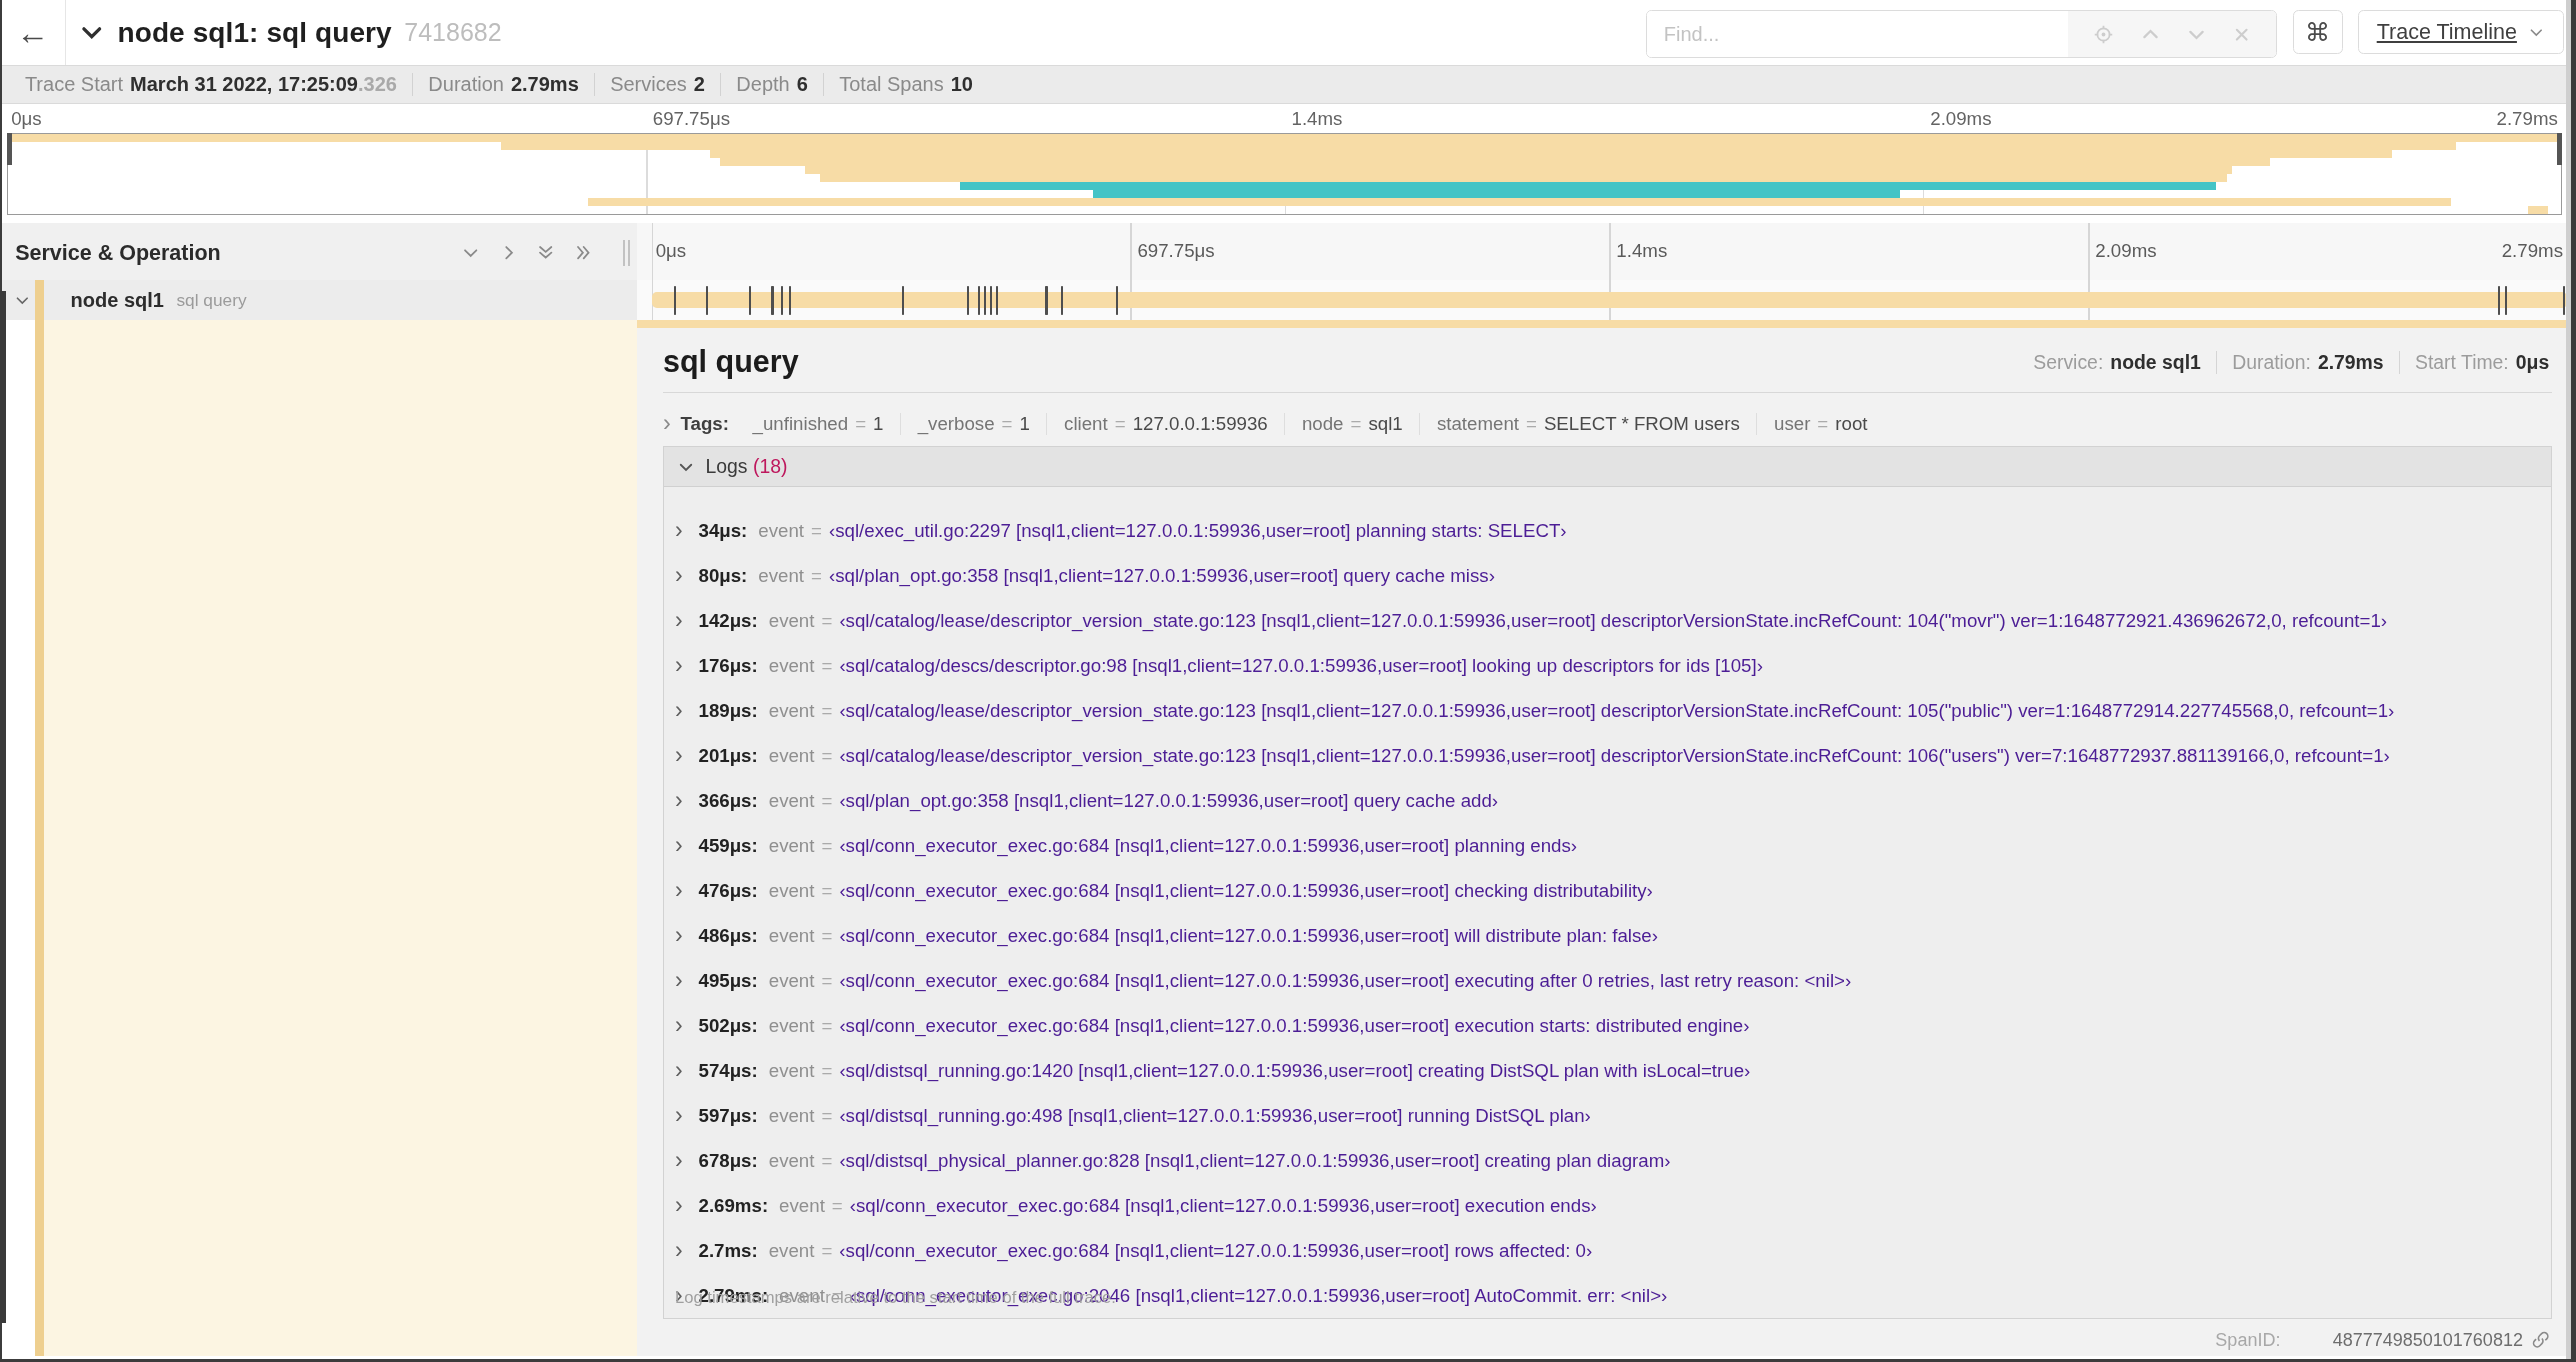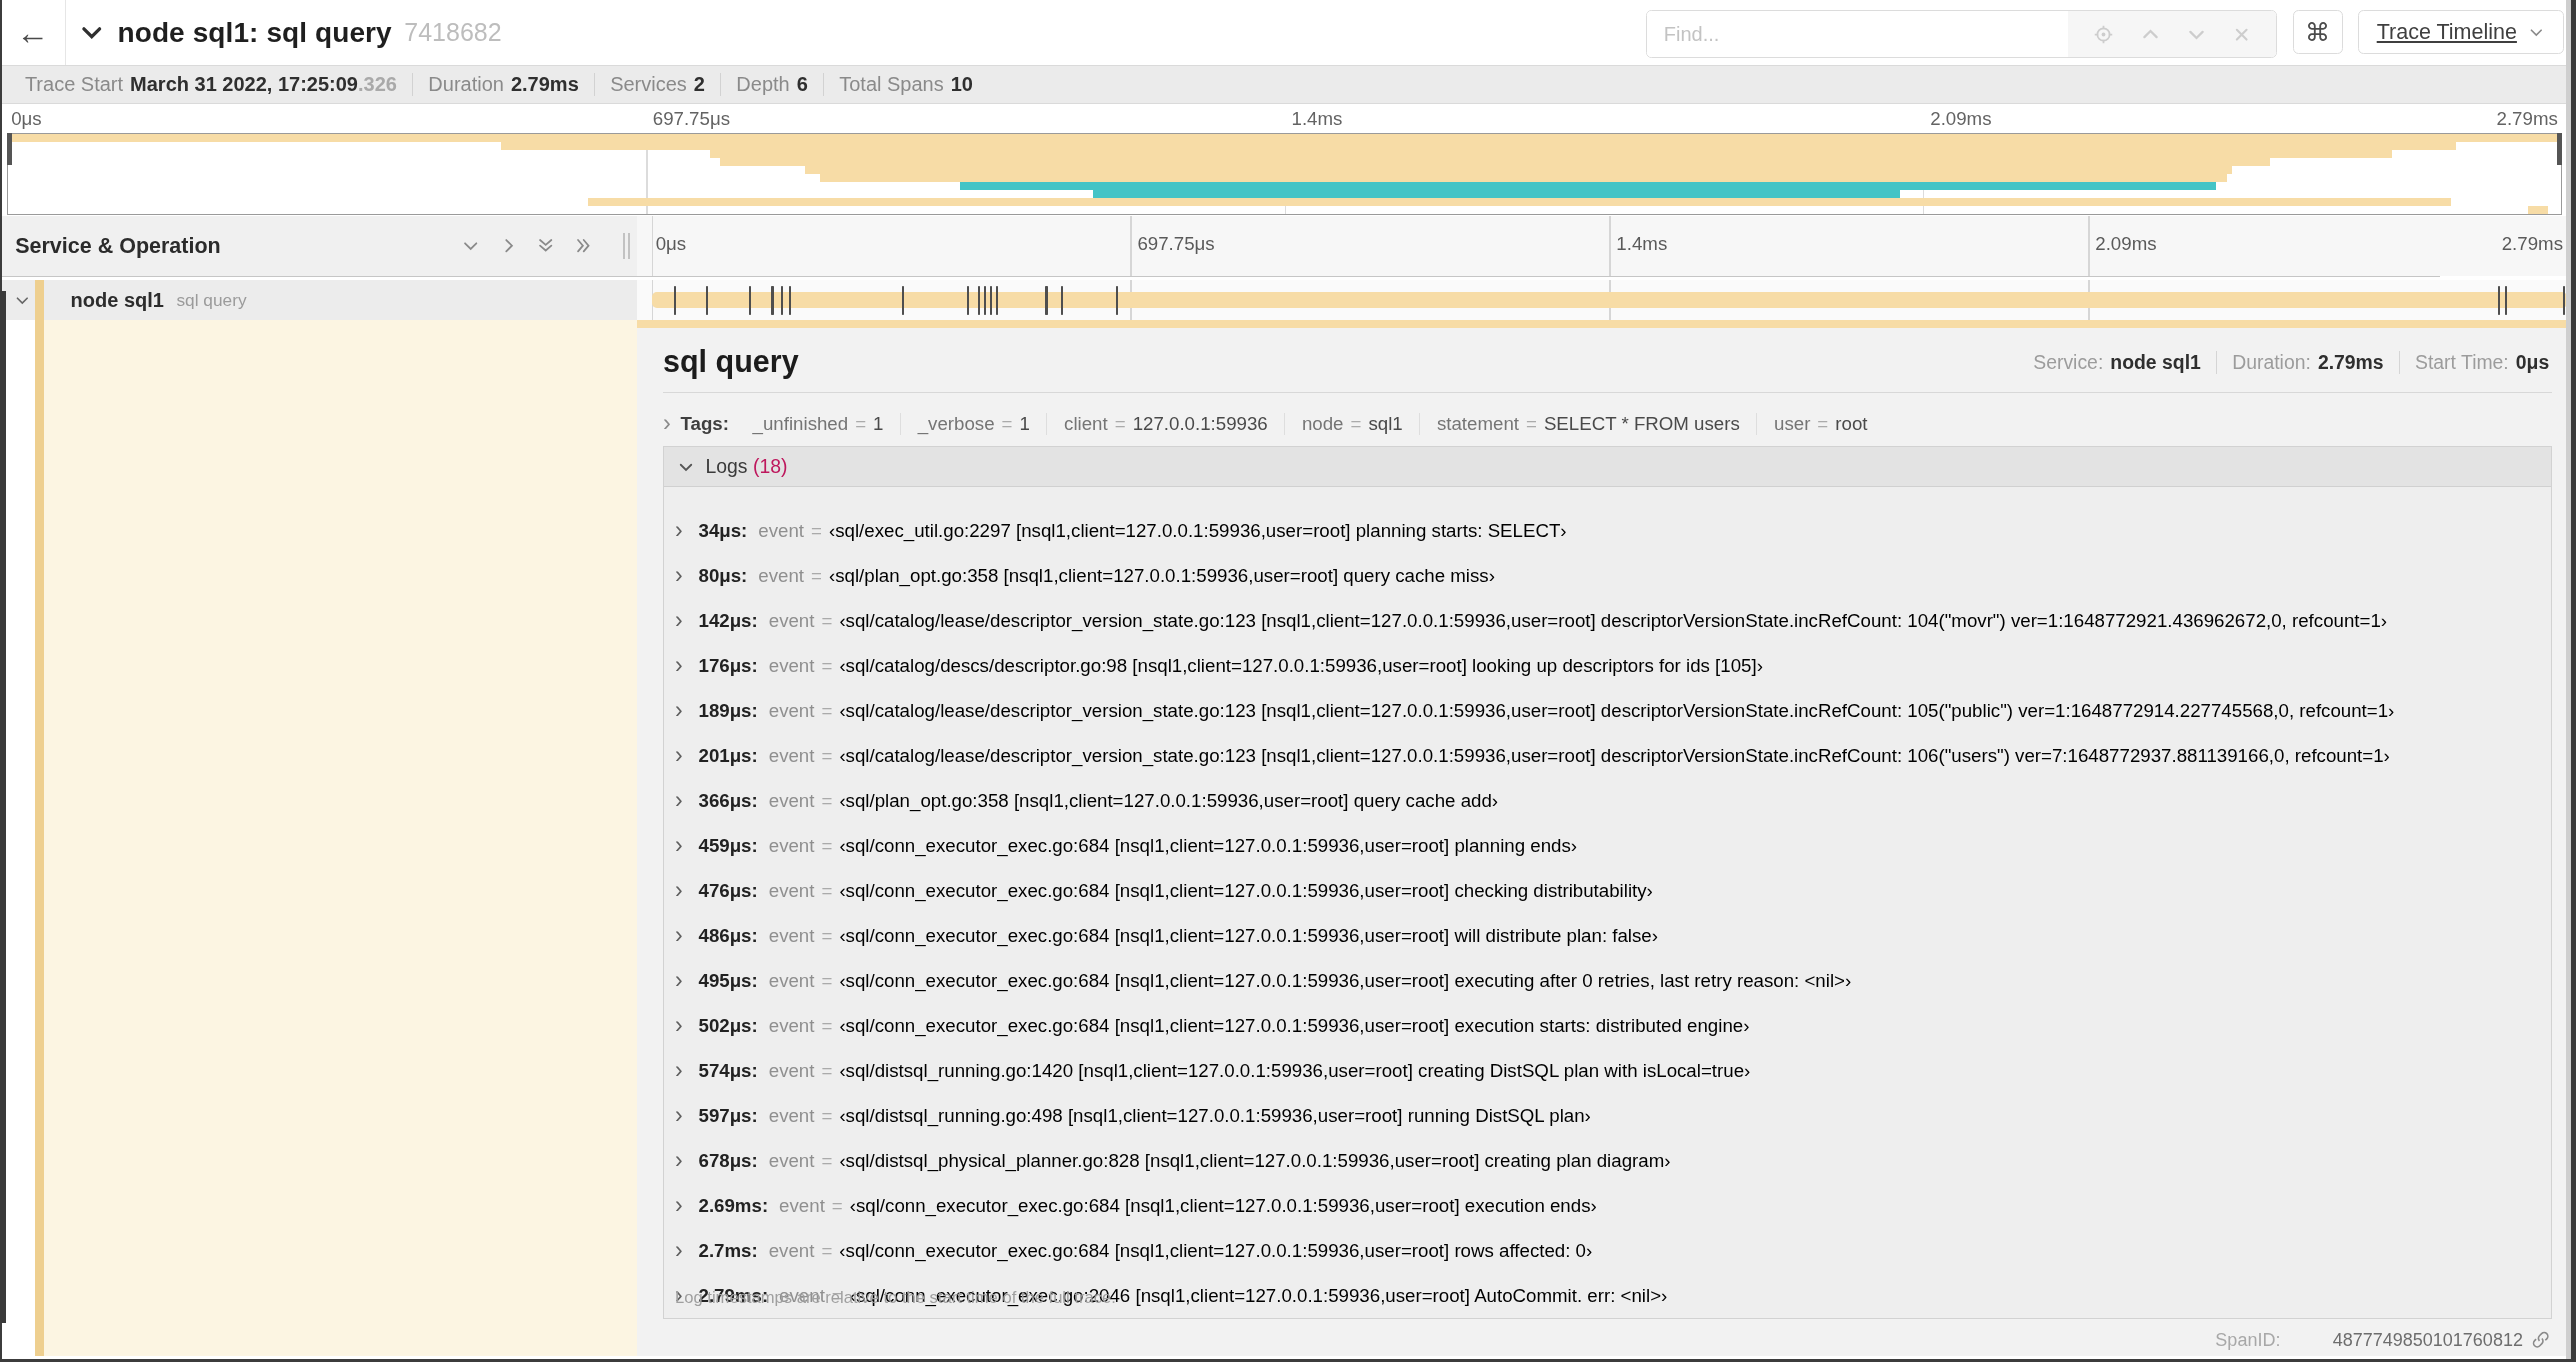--- a/index.html
+++ b/index.html
@@ -38,21 +38,21 @@
 
   
   .mini-labels{left:7px;top:108px;width:2555px;height:25px;font-size:18.7px;color:#636363;}
   .mini-labels .tick-label{position:absolute;top:0;white-space:nowrap;}
   .mini-canvas{left:7px;top:133px;width:2555px;height:82px;background:#fff;border:1.4px solid #9a9a9a;box-sizing:border-box;cursor:crosshair;}
   .mini-grid-line{position:absolute;top:0;bottom:0;width:1.4px;background:#dcdcdc;}
   .mini-span{position:absolute;height:9.6%;}
   .mini-handle{position:absolute;top:0;width:5.5px;height:32px;background:#555;cursor:col-resize;z-index:3;}
 
   
-  .grid-header{left:0;top:216px;width:2440px;height:60px;border-bottom:1.4px solid #c6c6c6;}
+  .grid-header{left:0;top:223px;width:2440px;height:60px;border-bottom:1.4px solid #c6c6c6;}
   .gh-left{left:0;top:0;width:637px;height:60px;background:#f0f0f0;display:flex;align-items:center;
     padding-left:15.2px;box-sizing:border-box;}
   .gh-title{font-size:21.5px;font-weight:700;color:#2b2b2b;}
   .gh-icons{position:absolute;right:44px;top:0;height:60px;display:flex;align-items:center;gap:18px;color:#8a8a8a;}
   .gh-icons span{cursor:pointer;display:flex;}
   .grippy{position:absolute;right:4.2px;top:16.6px;height:26px;width:9.7px;display:flex;gap:2.8px;cursor:col-resize;}
   .grippy i{width:2.1px;height:100%;background:#c2c2c2;}
   .gh-right{left:637px;top:0;width:1933px;height:60px;background:#f7f7f7;}
   .tl-track{position:absolute;left:14.5px;right:2.8px;top:0;bottom:0;}
   .tl-label{position:absolute;top:16.6px;font-size:18.7px;color:#5a5a5a;white-space:nowrap;}
@@ -95,21 +95,21 @@
   .logs-head{height:39px;background:#e3e3e3;border-bottom:1.4px solid #d0d0d0;display:flex;align-items:center;
     padding-left:12.5px;font-size:19.4px;color:#3a3a3a;cursor:pointer;gap:11px;}
   .logs-head b{font-weight:400;}
   .logs-head .cnt{font-weight:400;color:#be185d;}
   .logs-body{position:absolute;left:0;right:0;top:40px;bottom:0;overflow:hidden;padding:21px 0 0 11px;box-sizing:border-box;}
   .log-entry{height:45px;display:flex;align-items:center;font-size:18.7px;white-space:nowrap;cursor:pointer;overflow:hidden;}
   .le-chev{color:#5f5f5f;font-size:23px;width:23.5px;line-height:1;}
   .le-time{font-weight:700;color:#222;margin-right:11px;}
   .le-key{color:#8f8f8f;}
   .le-eq{color:#aaa;margin:0 7px;}
-  .le-val{color:#000000;}
+  .le-val{color:#4c1d95;}
   .logs-note{position:absolute;left:11px;bottom:9.7px;font-size:16.6px;color:#9f9f9f;}
   .dr-footer{position:absolute;right:19.4px;bottom:5.5px;display:flex;align-items:center;gap:8.3px;font-size:18px;}
   .sf-label{color:#a8a8a8;}
   .sf-val{color:#6d6d6d;margin-left:44px;}
   .sf-link{color:#8a8a8a;display:flex;cursor:pointer;}
 
   
   .edge-left{left:0;top:0;width:2.1px;height:1363px;background:#3c3c3c;z-index:9;}
   .thumb-left{left:0;top:291px;width:5.5px;height:1032px;background:#3a3a3a;z-index:9;}
   .track-right{right:5.5px;top:0;width:4.2px;height:1363px;background:#cfcfcf;z-index:9;}

